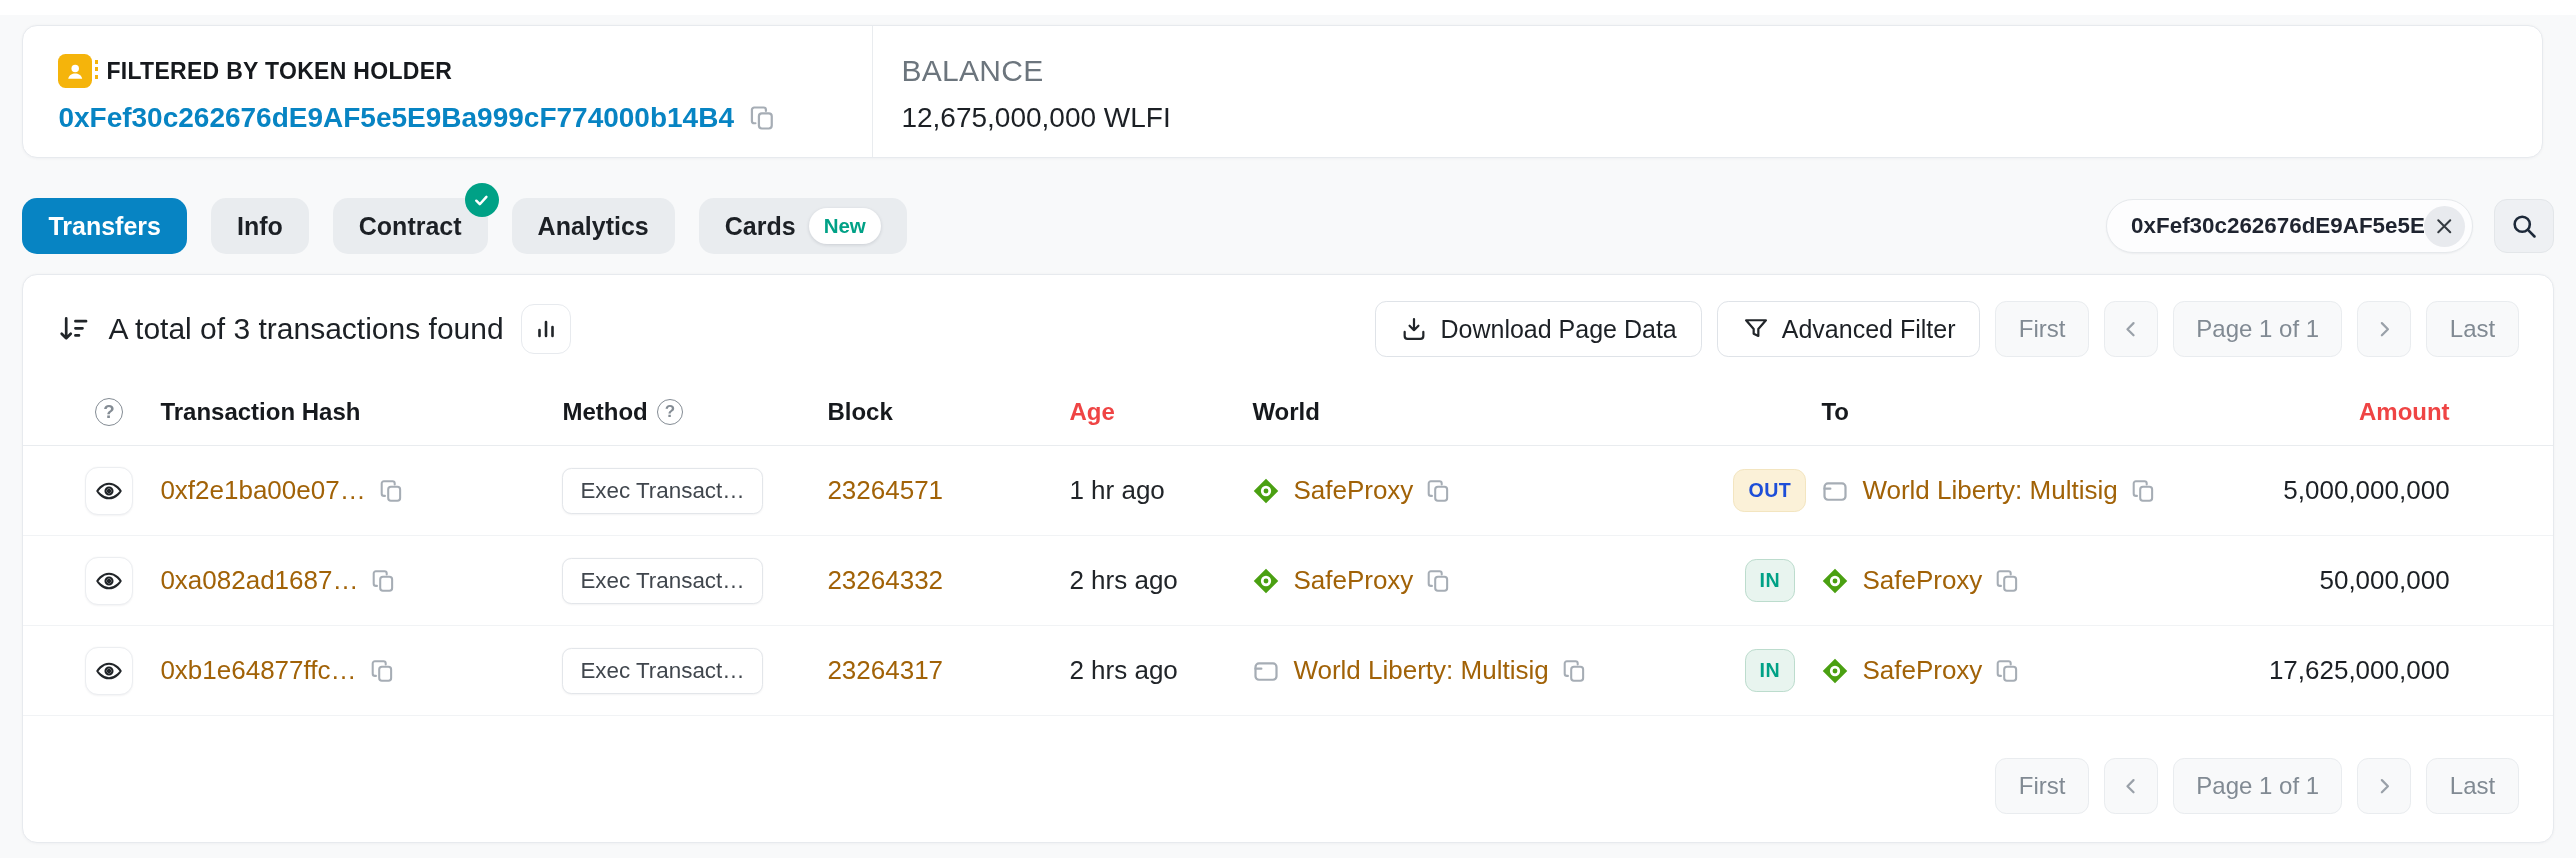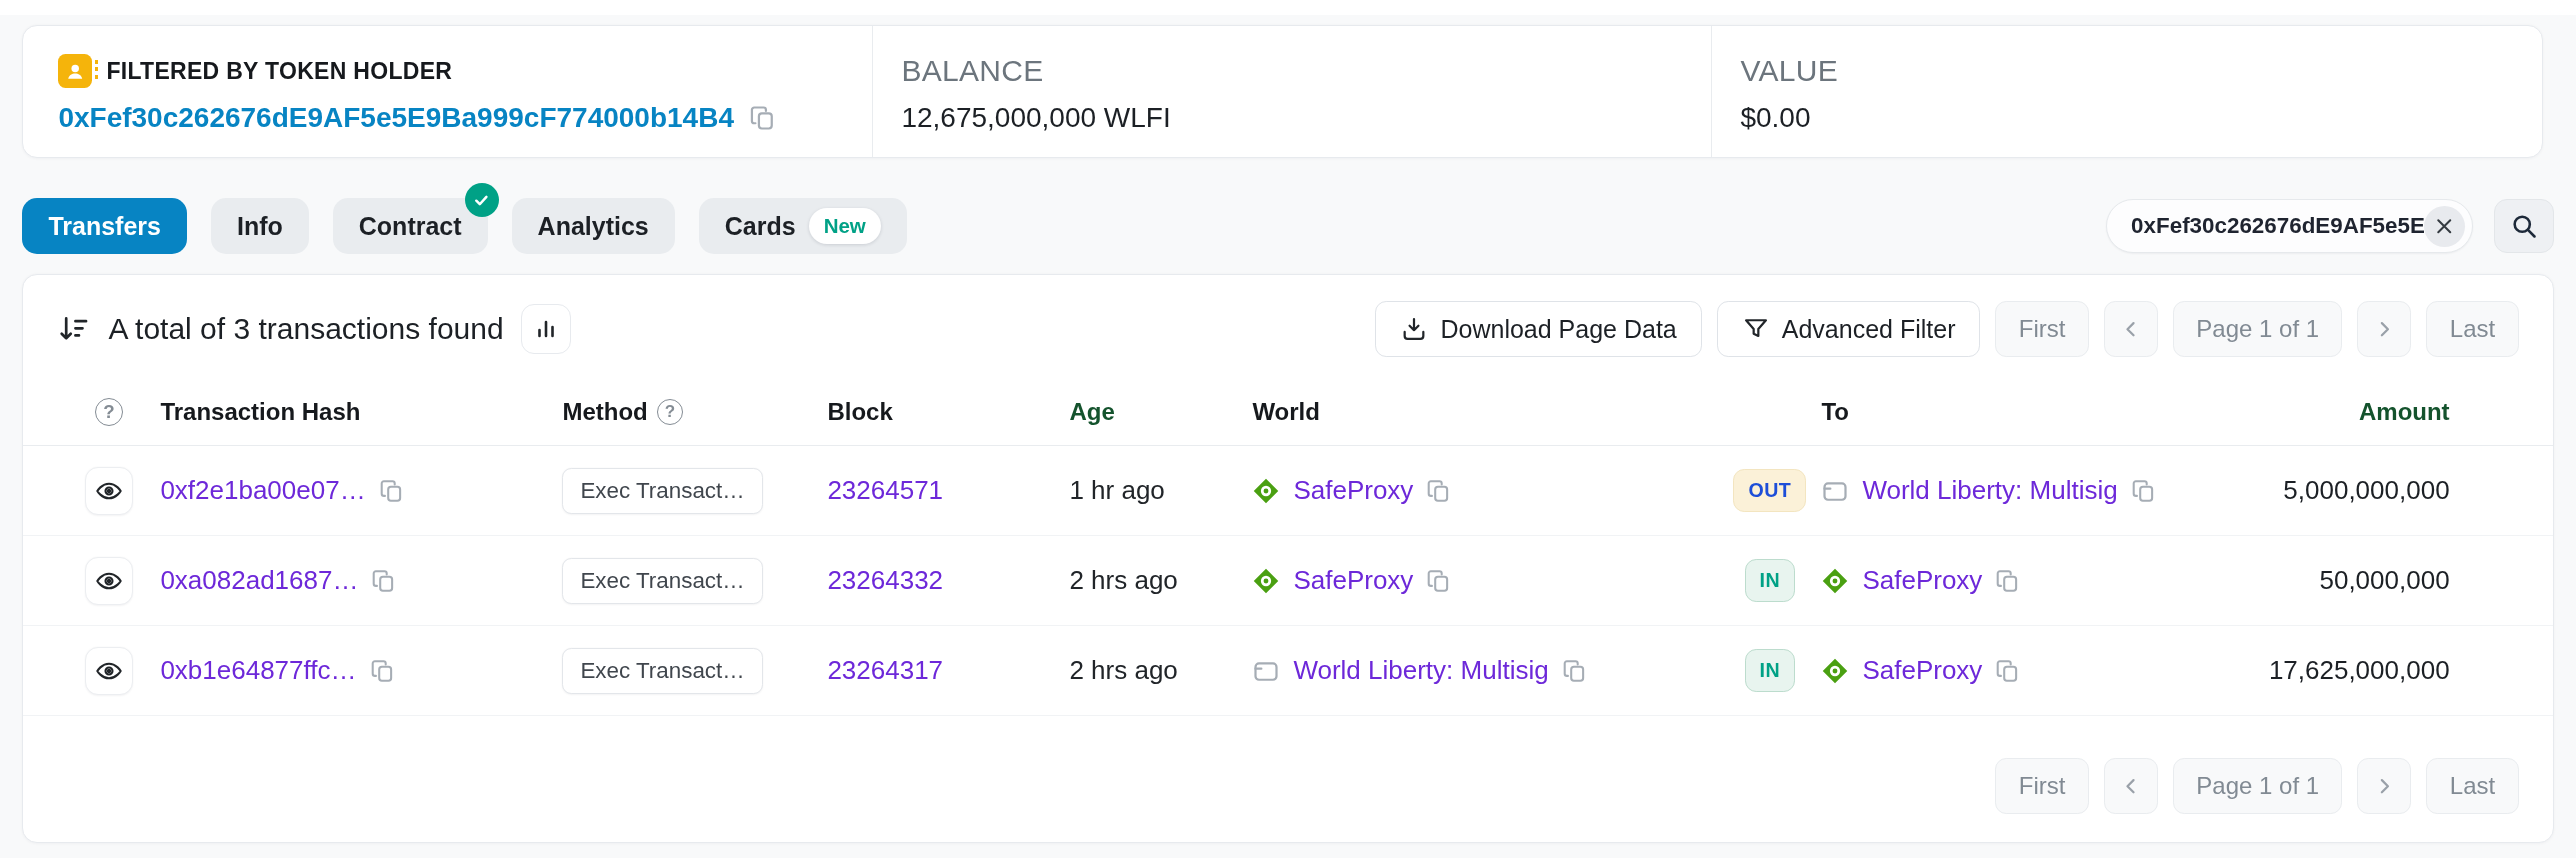--- a/index.html
+++ b/index.html
@@ -115,29 +115,29 @@
   
   .thead, .tr {
     display: grid;
     grid-template-columns: 103px 402px 265px 242px 183px 466px 103px 394px 1fr;
     align-items: center; padding-left: 34px; padding-right: 103px;
   }
   .thead {
     height: 67px; border-bottom: 0.9px solid #e9ecef;
     font-size: 24px; font-weight: 700; color: #16191d;
   }
-  .th-sort { color: #14532d; cursor: pointer; }
+  .th-sort { color: #ef4444; cursor: pointer; }
   .th-center { justify-self: center; }
   .th-right { justify-self: end; }
   .th-with-q { display: flex; align-items: center; gap: 9.3px; }
   .tr { height: 90px; border-bottom: 0.9px solid #f1f3f5; font-size: 26px; }
   .td { display: flex; align-items: center; gap: 13px; }
   .td-view { justify-content: center; }
   .td-amount { justify-self: end; color: #1c2025; }
-  .link { color: #6d28d9; font-size: 26px; cursor: pointer; }
+  .link { color: #a16207; font-size: 26px; cursor: pointer; }
   .q-circle {
     width: 28px; height: 28px; border-radius: 50%; border: 1.9px solid #848c94;
     color: #848c94; font-size: 18.7px; font-weight: 700;
     display: inline-flex; align-items: center; justify-content: center;
   }
   .eye-btn {
     width: 48px; height: 48px; border-radius: 13px; background: #fff;
     border: 0.9px solid #eceef1; cursor: pointer;
     display: flex; align-items: center; justify-content: center;
     box-shadow: 0 0.9px 1.9px rgba(16,24,40,.05);
@@ -187,26 +187,20 @@
             <rect x="8.5" y="8" width="11" height="13" rx="2.5"></rect>
             <path d="M5.5 16.5h-1a2 2 0 0 1-2-2V5a2 2 0 0 1 2-2h8a2 2 0 0 1 2 2v1"></path>
           </svg>
       </span>
     </div>
   </div>
   <div class="fc-sec fc-sec2">
     <div class="fc-muted-label">BALANCE</div>
     <div class="fc-value-row">
         <span class="fc-value">12,675,000,000 WLFI</span>
-      </div>
-  </div>
-  <div class="fc-sec fc-sec3">
-    <div class="fc-muted-label">VALUE</div>
-    <div class="fc-value-row">
-        <span class="fc-value">$0.00</span>
       </div>
   </div>
 </div>
 
 <div class="tabs-row">
   <button class="tab active">
       <span>Transfers</span>
     </button>
   <button class="tab">
       <span>Info</span>

